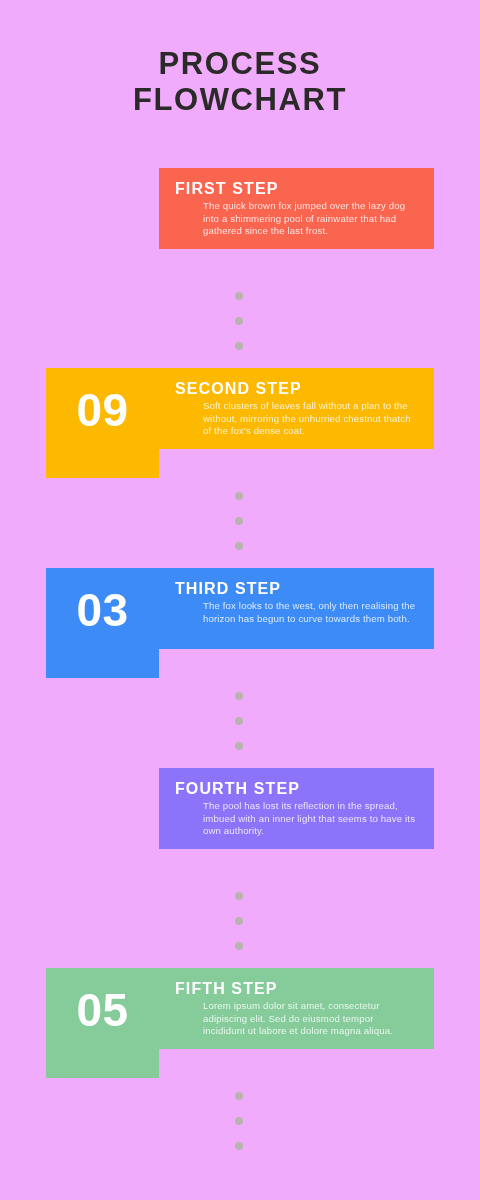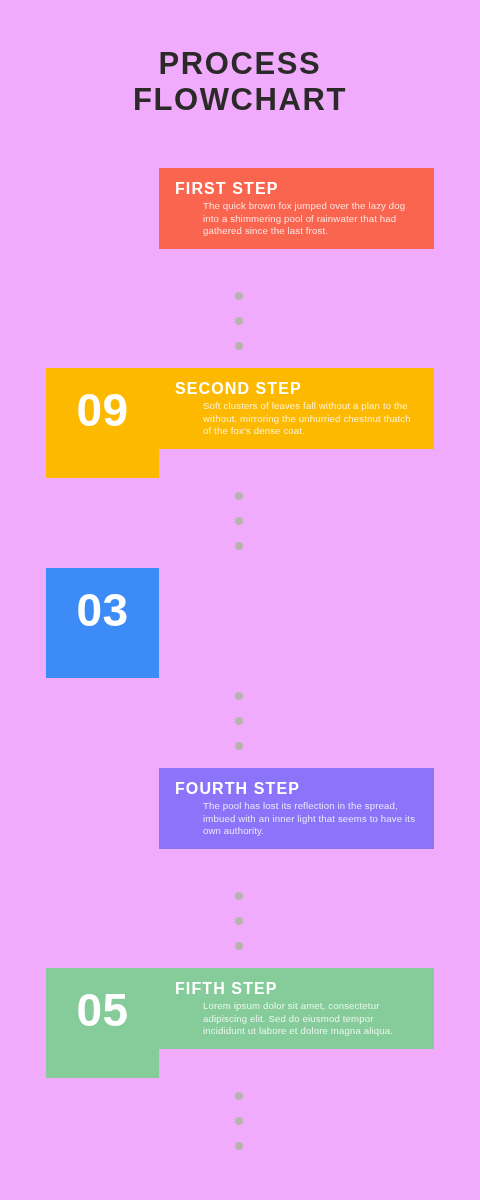--- a/index.html
+++ b/index.html
@@ -160,20 +160,24 @@
         <div class="dots" style="top: 118px;">
           <span class="dot" style="background: rgb(184, 180, 173);"></span>
           <span class="dot" style="background: rgb(184, 180, 173);"></span>
           <span class="dot" style="background: rgb(184, 180, 173);"></span>
         </div>
       </div>
       <div class="step">
         <div class="num-panel" style="background: rgb(61, 139, 247);">
           <div class="num">03</div>
         </div>
+        <div class="text-panel" style="background: rgb(61, 139, 247);">
+          <div class="step-heading">THIRD STEP</div>
+          <div class="step-body">The fox looks to the west, only then realising the horizon has begun to curve towards them both.</div>
+        </div>
         <div class="dots" style="top: 118px;">
           <span class="dot" style="background: rgb(184, 180, 173);"></span>
           <span class="dot" style="background: rgb(184, 180, 173);"></span>
           <span class="dot" style="background: rgb(184, 180, 173);"></span>
         </div>
       </div>
       <div class="step">
         <div class="text-panel" style="background: rgb(139, 116, 249);">
           <div class="step-heading">FOURTH STEP</div>
           <div class="step-body">The pool has lost its reflection in the spread, imbued with an inner light that seems to have its own authority.</div>

